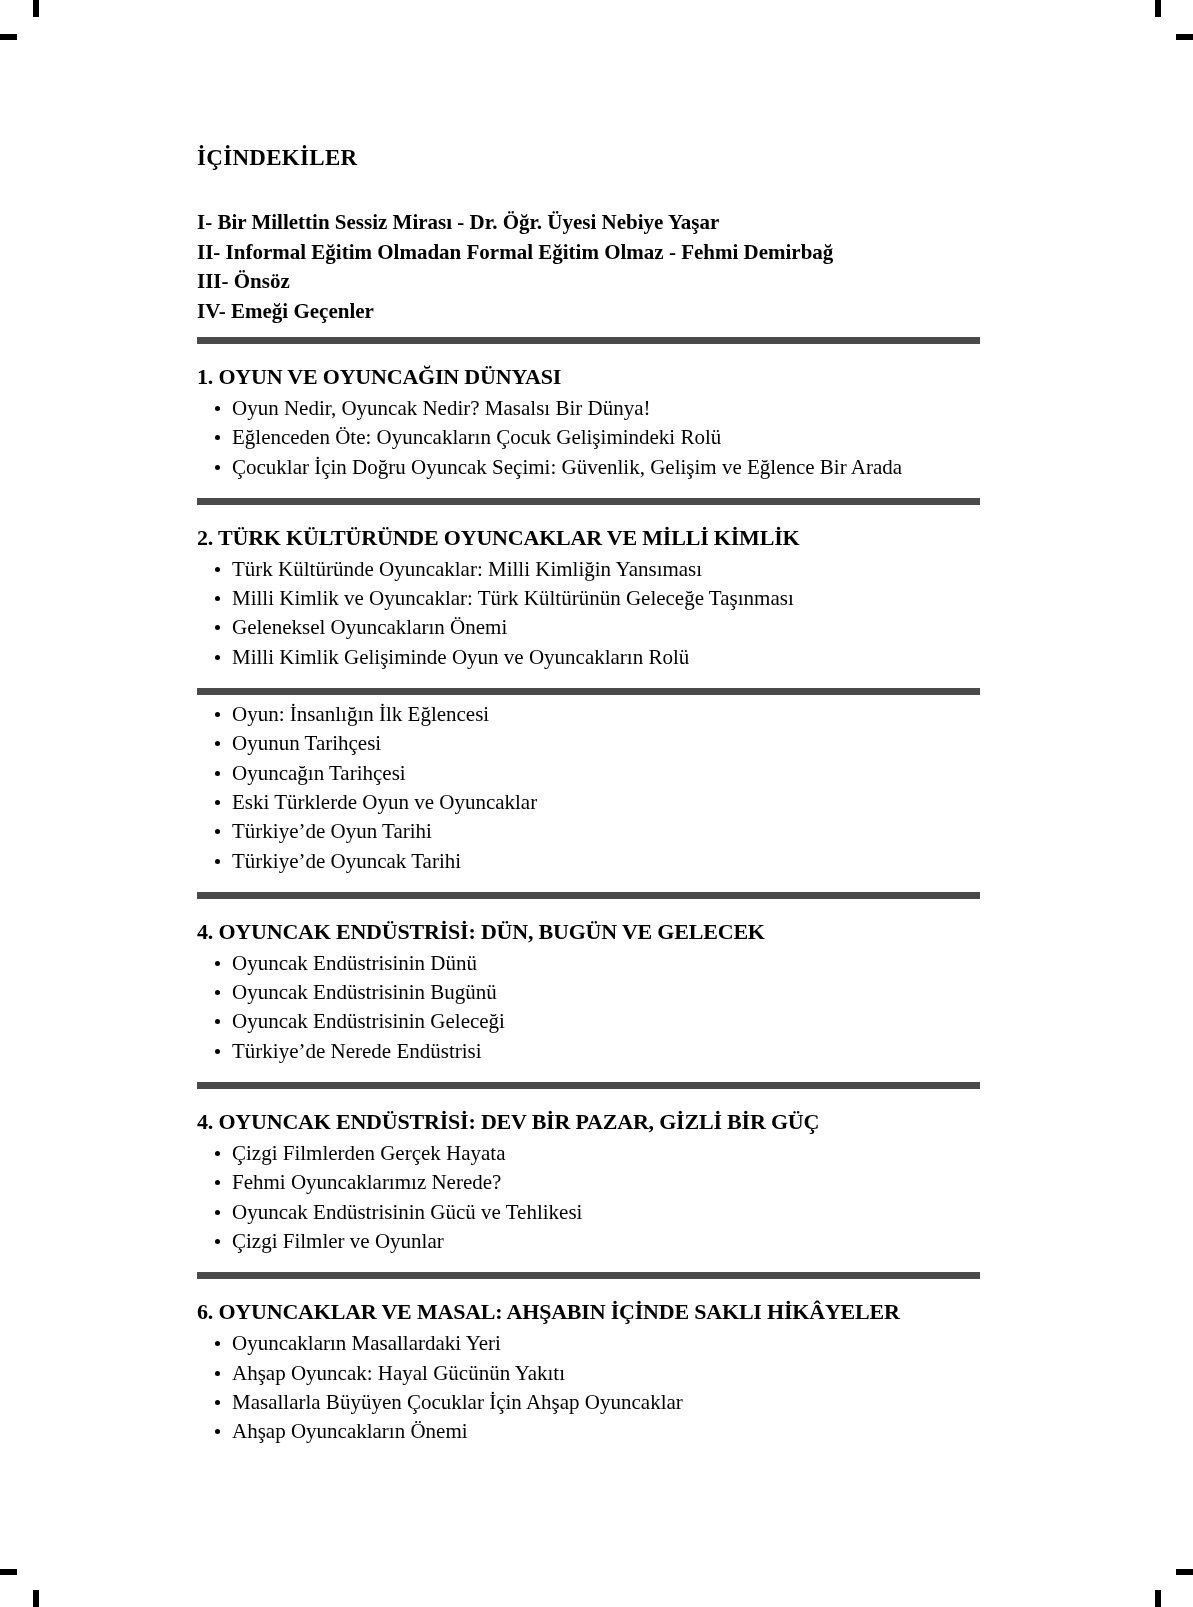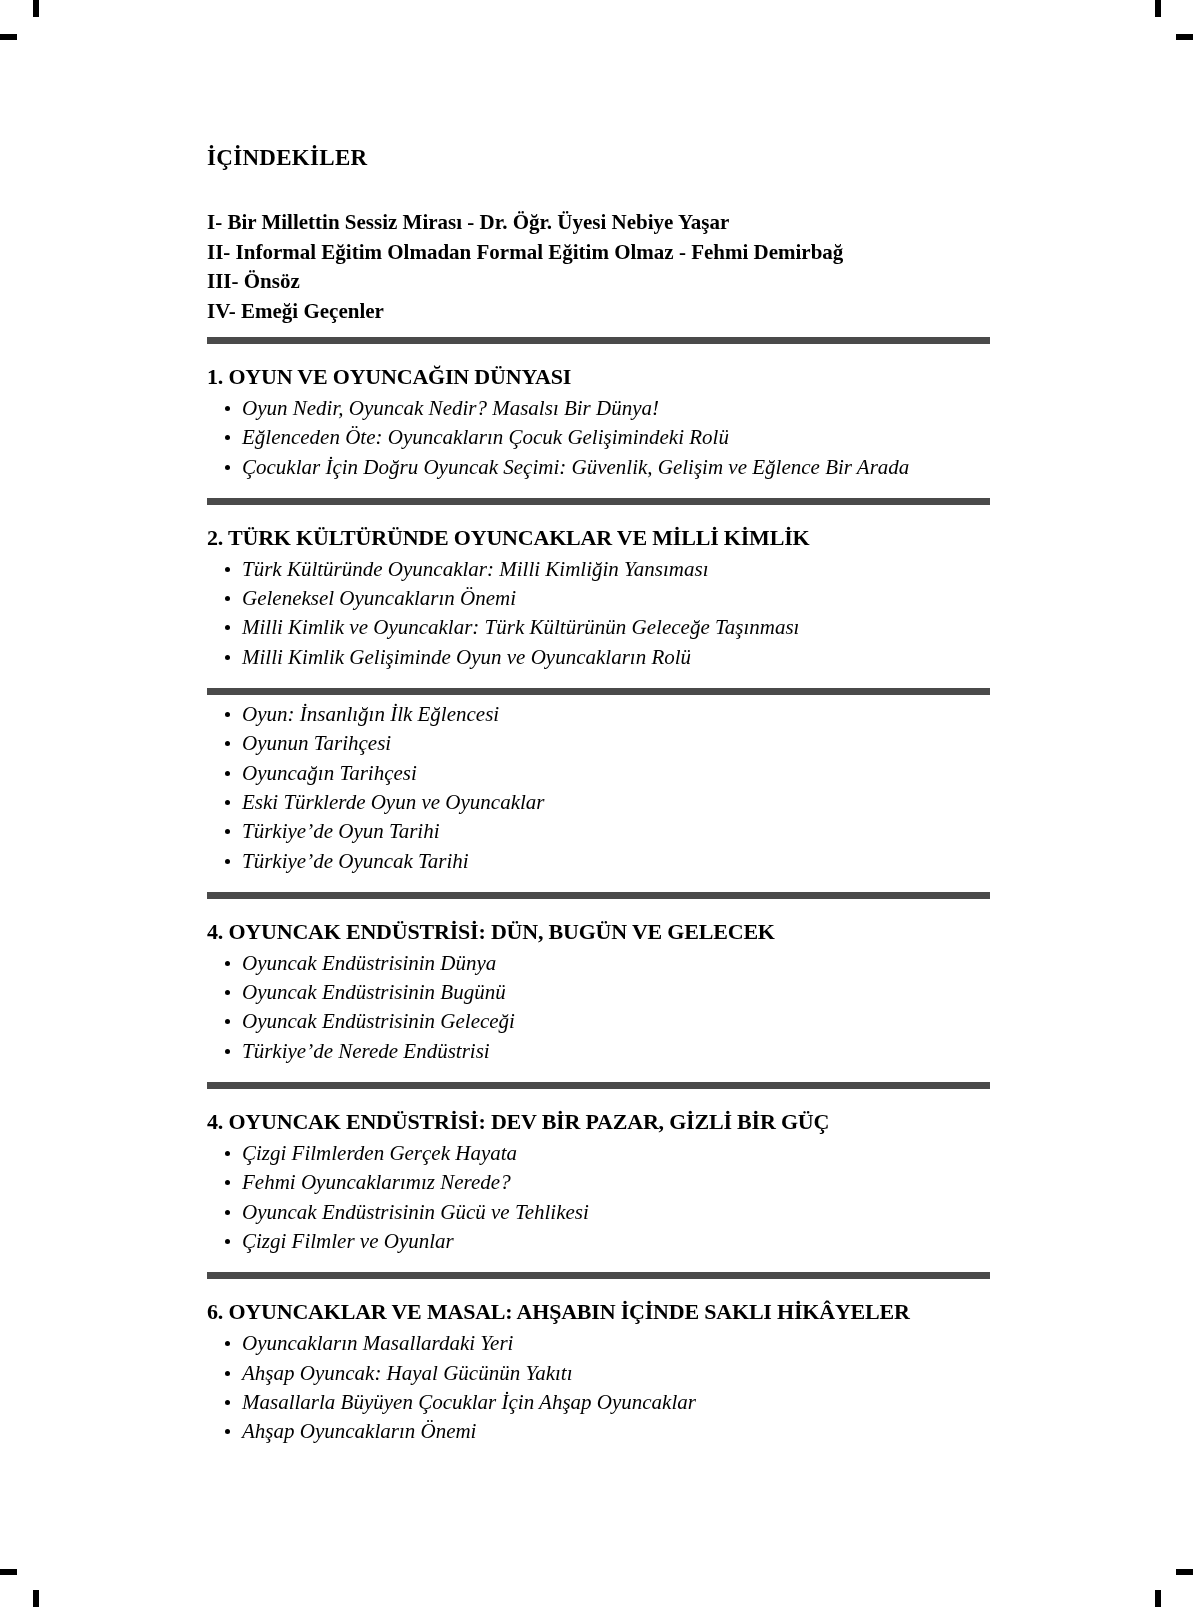--- a/index.html
+++ b/index.html
@@ -25,21 +25,21 @@
   .crop.tl-h { left: 0;      top: 34px;    width: 17px; height: 6px;  }
   .crop.tr-v { left: 1155px; top: 0;       width: 6px;  height: 17px; }
   .crop.tr-h { left: 1176px; top: 34px;    width: 17px; height: 6px;  }
   .crop.bl-h { left: 0;      top: 1569px;  width: 17px; height: 6px;  }
   .crop.bl-v { left: 33px;   top: 1590px;  width: 6px;  height: 17px; }
   .crop.br-h { left: 1176px; top: 1569px;  width: 17px; height: 6px;  }
   .crop.br-v { left: 1155px; top: 1590px;  width: 6px;  height: 17px; }
 
   .content {
     position: absolute;
-    left: 207px;
+    left: 197px;
     top: 144px;
     width: 783px;
   }
 
   .doc-title {
     margin: 0;
     font-size: 23px;
     font-weight: bold;
     line-height: 27px;
     letter-spacing: 0.3px;
@@ -71,21 +71,20 @@
     line-height: 24px;
     letter-spacing: -0.2px;
     white-space: nowrap;
   }
 
   .section-items {
     list-style: none;
     margin: 5px 0 16px 0;
     padding: 0 0 0 35px;
     font-size: 21px;
-    font-style: italic;
   }
   .section-item {
     position: relative;
     line-height: 29.3px;
     white-space: nowrap;
   }
   .section-item::before {
     content: "";
     position: absolute;
     left: -17px;
@@ -124,41 +123,41 @@
           <li class="section-item">Oyun Nedir, Oyuncak Nedir? Masalsı Bir Dünya!</li>
           <li class="section-item">Eğlenceden Öte: Oyuncakların Çocuk Gelişimindeki Rolü</li>
           <li class="section-item">Çocuklar İçin Doğru Oyuncak Seçimi: Güvenlik, Gelişim ve Eğlence Bir Arada</li>
         </ul>
       </section>
       <section class="toc-section">
         <div class="rule"></div>
         <h2 class="section-heading">2. TÜRK KÜLTÜRÜNDE OYUNCAKLAR VE MİLLİ KİMLİK</h2>
         <ul class="section-items">
           <li class="section-item">Türk Kültüründe Oyuncaklar: Milli Kimliğin Yansıması</li>
+          <li class="section-item">Milli Kimlik ve Oyuncaklar: Türk Kültürünün Geleceğe Taşınması</li>
           <li class="section-item">Geleneksel Oyuncakların Önemi</li>
-          <li class="section-item">Milli Kimlik ve Oyuncaklar: Türk Kültürünün Geleceğe Taşınması</li>
           <li class="section-item">Milli Kimlik Gelişiminde Oyun ve Oyuncakların Rolü</li>
         </ul>
       </section>
       <section class="toc-section">
         <div class="rule"></div>
         <ul class="section-items">
           <li class="section-item">Oyun: İnsanlığın İlk Eğlencesi</li>
           <li class="section-item">Oyunun Tarihçesi</li>
           <li class="section-item">Oyuncağın Tarihçesi</li>
           <li class="section-item">Eski Türklerde Oyun ve Oyuncaklar</li>
           <li class="section-item">Türkiye’de Oyun Tarihi</li>
           <li class="section-item">Türkiye’de Oyuncak Tarihi</li>
         </ul>
       </section>
       <section class="toc-section">
         <div class="rule"></div>
         <h2 class="section-heading">4. OYUNCAK ENDÜSTRİSİ: DÜN, BUGÜN VE GELECEK</h2>
         <ul class="section-items">
-          <li class="section-item">Oyuncak Endüstrisinin Dünya</li>
+          <li class="section-item">Oyuncak Endüstrisinin Dünü</li>
           <li class="section-item">Oyuncak Endüstrisinin Bugünü</li>
           <li class="section-item">Oyuncak Endüstrisinin Geleceği</li>
           <li class="section-item">Türkiye’de Nerede Endüstrisi</li>
         </ul>
       </section>
       <section class="toc-section">
         <div class="rule"></div>
         <h2 class="section-heading">4. OYUNCAK ENDÜSTRİSİ: DEV BİR PAZAR, GİZLİ BİR GÜÇ</h2>
         <ul class="section-items">
           <li class="section-item">Çizgi Filmlerden Gerçek Hayata</li>

